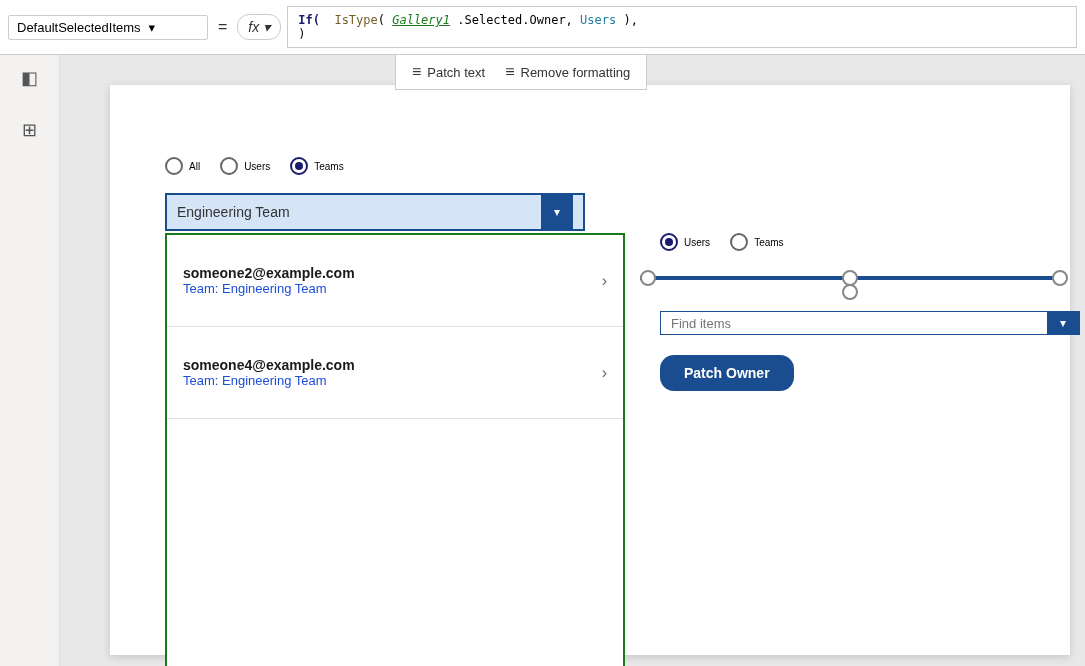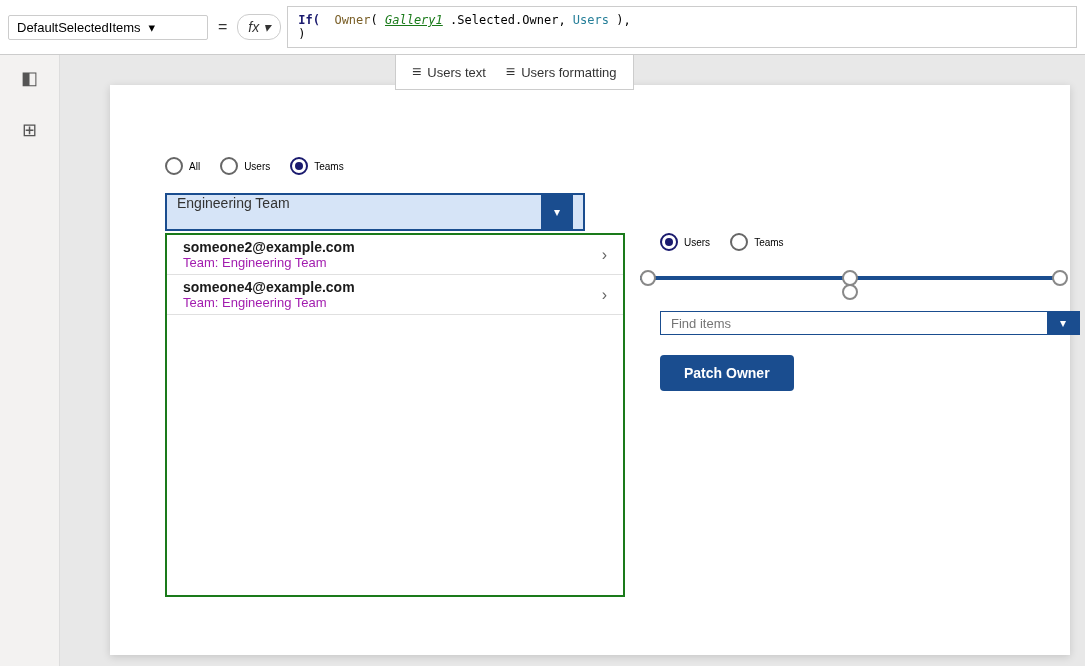--- a/index.html
+++ b/index.html
@@ -167,20 +167,21 @@
     
     .team-dropdown {
       position: absolute;
       top: 108px;
       left: 55px;
       width: 420px;
       height: 38px;
       border: 2px solid #1a4d8f;
       background: #d6e4f7;
       display: flex;
+      align-items: center;
       padding: 0 10px;
       font-size: 14px;
       color: #333;
     }
     .team-dropdown span { flex: 1; }
     .dropdown-arrow-btn {
       width: 32px;
       height: 100%;
       background: #1a4d8f;
       display: flex;
@@ -194,36 +195,36 @@
     
     .gallery-list {
       position: absolute;
       top: 148px;
       left: 55px;
       width: 460px;
       border: 2px solid #1a7a1a;
       background: #fff;
     }
     .gallery-item {
-      padding: 4px 16px;
+      padding: 30px 16px;
       border-bottom: 1px solid #e0e0e0;
       display: flex;
       align-items: center;
       justify-content: space-between;
       cursor: pointer;
     }
     .gallery-item:last-child { border-bottom: none; }
     .gallery-item-info .email {
       font-size: 14px;
       font-weight: 600;
       color: #1a1a1a;
     }
     .gallery-item-info .team {
       font-size: 13px;
-      color: #a21caf;
+      color: #1d4ed8;
     }
     .gallery-chevron {
       font-size: 16px;
       color: #666;
     }
     .gallery-empty {
       height: 280px;
     }
 
     
@@ -287,21 +288,21 @@
 
     
     .patch-owner-btn {
       background: #1a4d8f;
       color: #fff;
       border: none;
       padding: 10px 24px;
       font-size: 14px;
       font-weight: 600;
       cursor: pointer;
-      border-radius: 4px;
+      border-radius: 14px;
       margin-left: 20px;
     }
 
     
     .formula-display {
       flex: 1;
       background: #fff;
       border: 1px solid #ccc;
       padding: 6px 10px;
       font-family: Consolas, monospace;
@@ -319,37 +320,37 @@
     <span>▾</span>
   </div>
   <span class="equals-sign">=</span>
   <div class="fx-btn">
     <em>fx</em>
     <span>▾</span>
   </div>
   <div class="formula-display">
     <div>
       <span style="color:#1a1a6e; font-weight:bold;">If(</span><span>&nbsp; </span>
-      <span style="color:#795e26;">Owner</span><span>( </span>
+      <span style="color:#795e26;">IsType</span><span>( </span>
       <span style="color:#1a7a1a; text-decoration:underline; font-style:italic;">Gallery1</span>
       <span>.Selected.Owner, </span>
       <span style="color:#267f99;">Users</span><span> ),</span>
     </div>
     <div><span>)</span></div>
   </div>
 </div>
 
 <div class="format-toolbar">
   <div class="format-toolbar-item">
     <span style="font-size:16px;">≡</span>
-    <span>Users text</span>
+    <span>Patch text</span>
   </div>
   <div class="format-toolbar-item">
     <span style="font-size:16px;">≡</span>
-    <span>Users formatting</span>
+    <span>Remove formatting</span>
   </div>
 </div>
 
 <div class="left-sidebar">
   <div class="sidebar-icon">
     <span>☰</span>
   </div>
   <div class="sidebar-icon">
     <span>◧</span>
   </div>

